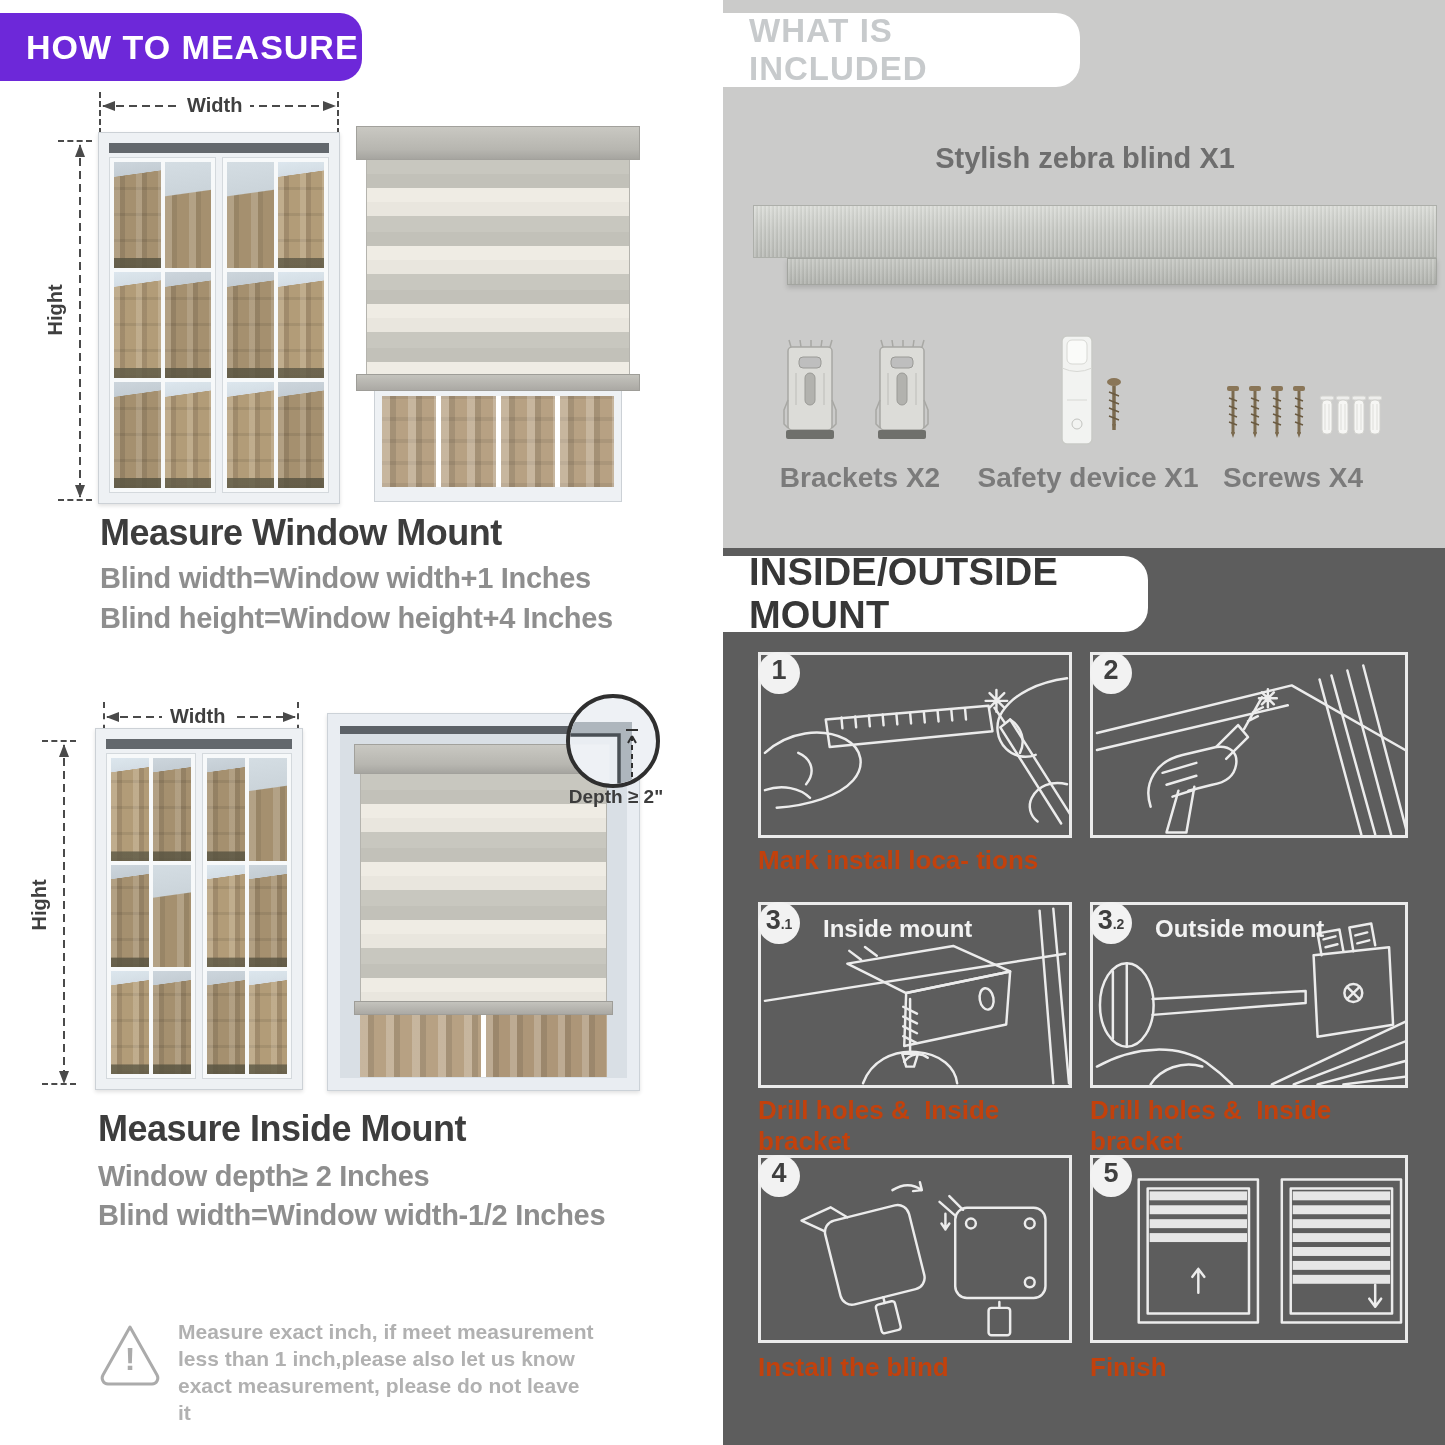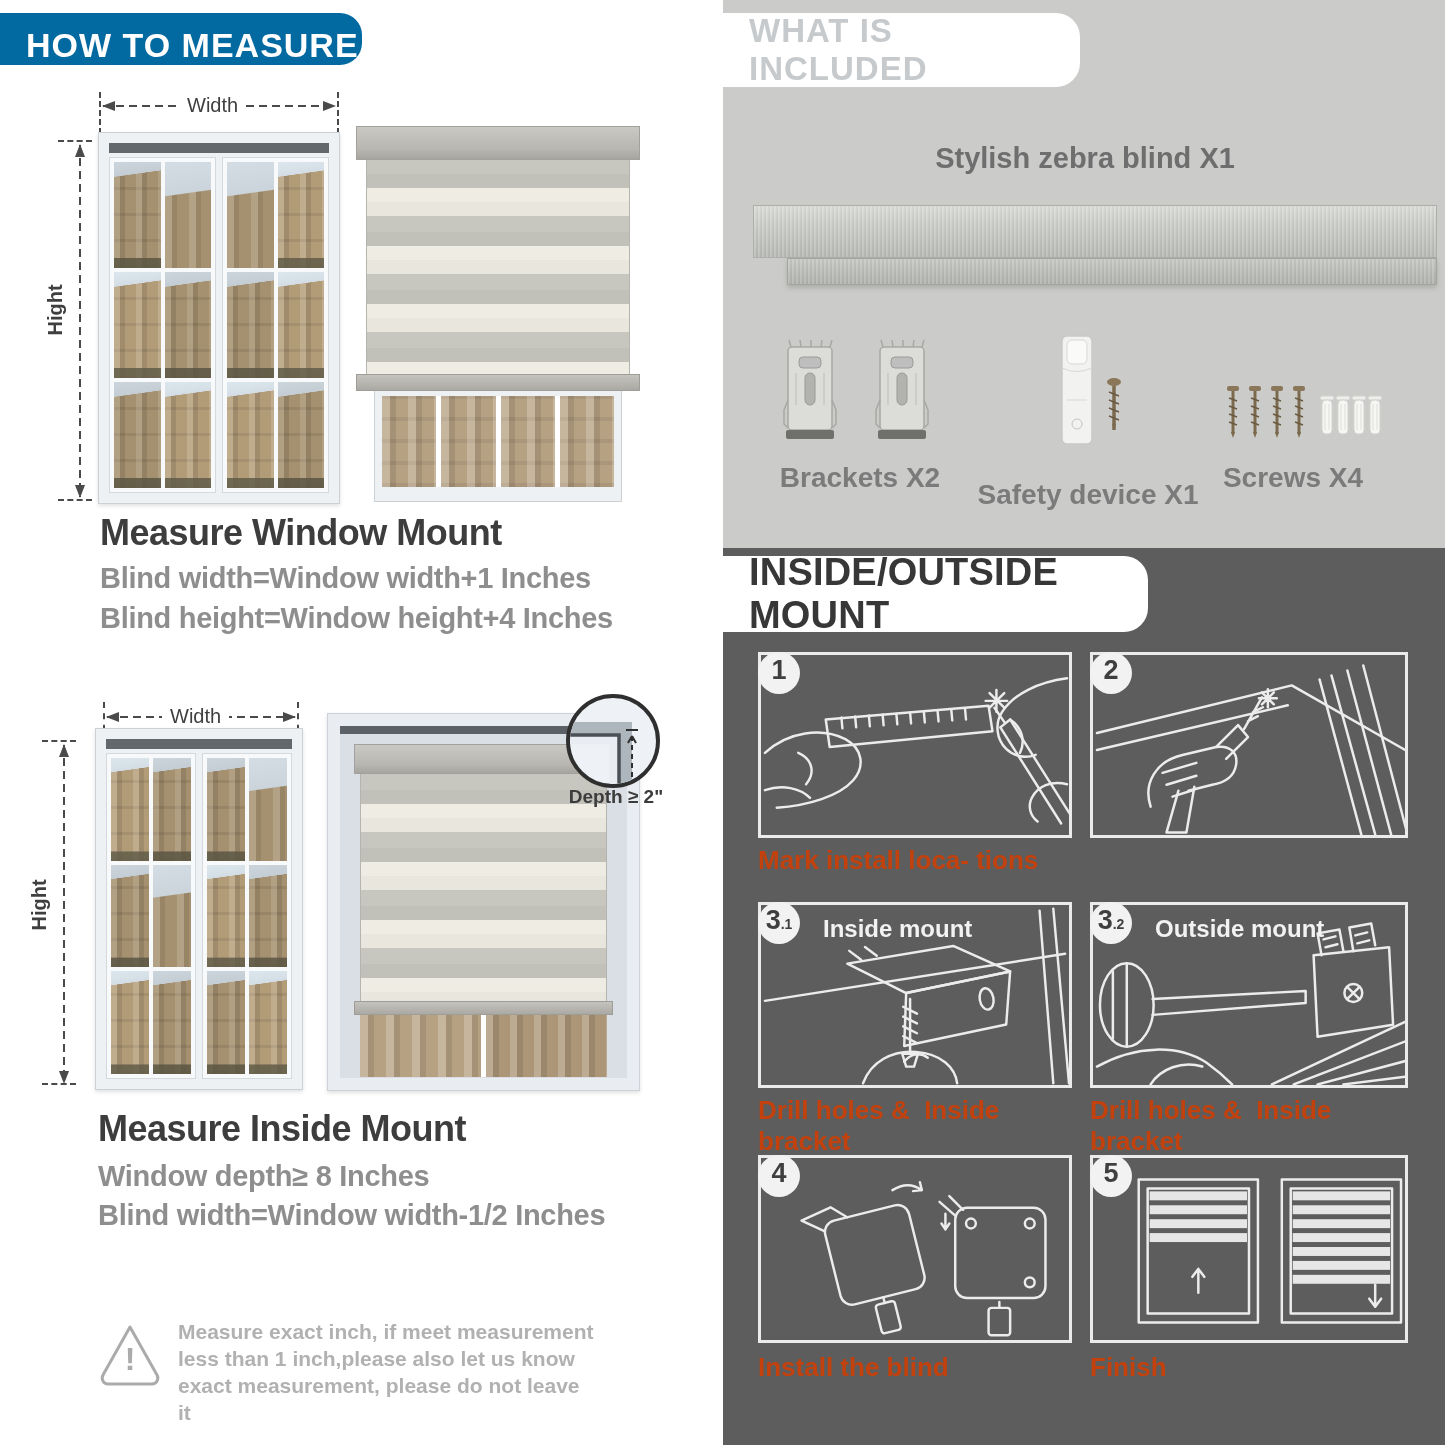--- a/index.html
+++ b/index.html
@@ -1,22 +1,22 @@
 <!DOCTYPE html>
 <html><head>
 <meta charset="utf-8">
 <style>
   html,body{margin:0;padding:0;background:#ffffff;}
   .canvas{position:relative;width:1445px;height:1445px;overflow:hidden;background:#ffffff;
           font-family:"Liberation Sans", sans-serif;}
   .abs{position:absolute;}
 
   
-  .howto-bar{left:0;top:13px;width:362px;height:52px;background:#0369a1;border-radius:0 22px 22px 0;
-             display:flex;align-items:flex-end;padding-left:26px;box-sizing:border-box;}
+  .howto-bar{left:0;top:13px;width:362px;height:68px;background:#6d28d9;border-radius:0 22px 22px 0;
+             display:flex;align-items:center;padding-left:26px;box-sizing:border-box;}
   .howto-bar span{color:#ffffff;font-weight:bold;font-size:34px;letter-spacing:1px;}
 
   .sec-title{font-weight:bold;font-size:36px;color:#3d3d3d;letter-spacing:-0.5px;}
   .sec-line{font-weight:bold;font-size:29px;color:#8e8e8e;letter-spacing:-0.3px;}
 
   
   .window{background:#eef1f4;border:1px solid #ccd1d6;box-shadow:0 2px 4px rgba(0,0,0,0.12);
           padding:10px;box-sizing:border-box;}
   .toprail{height:10px;background:#63686d;margin-bottom:4px;}
   .doors{display:flex;gap:6px;height:calc(100% - 14px);}
@@ -42,21 +42,21 @@
   .underwin .glassrow{display:flex;gap:5px;height:100%;background:#fff;}
   .underwin .g{flex:1;background-color:#b7a183;background-image:
     repeating-linear-gradient(90deg,rgba(255,255,255,0.22) 0 8px,rgba(0,0,0,0.10) 8px 14px,rgba(0,0,0,0) 14px 26px),
     repeating-linear-gradient(0deg,rgba(0,0,0,0.07) 0 4px,rgba(0,0,0,0) 4px 22px);}
 
   .inframe{background:#e9edf2;border:1px solid #ccd2d8;box-shadow:0 2px 4px rgba(0,0,0,0.12);
            padding:12px;box-sizing:border-box;}
   .inframe .inner{position:relative;width:100%;height:100%;background:#d9dfe5;}
 
   
-  .dimlabel{position:absolute;font-weight:normal;font-size:20px;color:#3f3f3f;background:#ffffff;
+  .dimlabel{position:absolute;font-weight:bold;font-size:20px;color:#3f3f3f;background:#ffffff;
             padding:0 8px;text-align:left;}
   .tickv{position:absolute;border-left:2px dashed #4a4a4a;width:0;}
   .tickh{position:absolute;border-top:2px dashed #4a4a4a;height:0;}
   .vlabel{position:absolute;width:120px;height:24px;text-align:center;font-weight:bold;font-size:20px;
           color:#3f3f3f;transform:rotate(-90deg);}
 
   .callout{border-radius:50%;border:4px solid #2f2f2f;background:#eef1f5;overflow:hidden;z-index:6;}
   .depth-label{font-weight:bold;font-size:19px;color:#3c3c3c;text-align:center;}
 
   .warn-text{font-weight:bold;font-size:21px;line-height:27px;color:#b1b1b1;}
@@ -226,21 +226,21 @@
       <path d="M0,30 H56 V86" stroke="#aeb6bd" stroke-width="12" fill="none"></path>
       <path d="M0,42 H44 V86" stroke="#e9edf2" stroke-width="9" fill="none"></path>
       <path d="M0,37 H49 V86" stroke="#4a5056" stroke-width="3.5" fill="none"></path>
       <path d="M62,38 V82" stroke="#2f2f2f" stroke-width="2" stroke-dasharray="5 4" fill="none"></path>
       <path d="M56,32 h12 M62,38 l-4,7 M62,38 l4,7" stroke="#2f2f2f" stroke-width="2" fill="none"></path>
     </svg>
   </div>
   <div class="abs depth-label" style="left:558px;top:786px;width:116px;">Depth ≥ 2"</div>
 
   <div class="abs sec-title" style="left:98px;top:1108px;">Measure Inside Mount</div>
-  <div class="abs sec-line" style="left:98px;top:1160px;">Window depth≥ 8 Inches</div>
+  <div class="abs sec-line" style="left:98px;top:1160px;">Window depth≥ 2 Inches</div>
   <div class="abs sec-line" style="left:98px;top:1199px;">Blind width=Window width-1/2 Inches</div>
 
   <svg class="abs" style="left:98px;top:1320px;" width="64" height="66">
     <path d="M32,7 L59,55 a6,6 0 0 1 -5,9 H10 a6,6 0 0 1 -5,-9 Z" fill="none" stroke="#ababab" stroke-width="3" stroke-linejoin="round"></path>
     <text x="32" y="50" text-anchor="middle" font-family="Liberation Sans, sans-serif" font-size="32" font-weight="bold" fill="#ababab">!</text>
   </svg>
   <div class="abs warn-text" style="left:178px;top:1318px;width:420px;">Measure exact inch, if meet measurement less than 1 inch,please also let us know exact measurement, please do not leave it</div>
 
   <div class="abs panel-light"></div>
 
@@ -330,21 +330,21 @@
         </g>
       <g transform="translate(144,0)">
           <rect x="2" y="12" width="14" height="4" rx="2" fill="#eeeeec" stroke="#d2d2ce"></rect>
           <rect x="4" y="16" width="10" height="34" rx="4" fill="#f6f6f4" stroke="#d2d2ce"></rect>
           <path d="M7,20 v26 M11,20 v26" stroke="#dededa" stroke-width="1"></path>
         </g>
     </g>
   </svg>
 
   <div class="part-label" style="left:730px;width:260px;">Brackets X2</div>
-  <div class="part-label" style="left:958px;width:260px;margin-top:17px;">Safety device X1</div>
+  <div class="part-label" style="left:958px;width:260px;">Safety device X1</div>
   <div class="part-label" style="left:1173px;width:240px;">Screws X4</div>
 
   <div class="abs panel-dark"></div>
 
   <div class="abs mount-bar">
     <span>INSIDE/OUTSIDE MOUNT</span>
   </div>
 
   <div class="step" style="left:758px;top:652px;width:314px;height:186px;">
     <div class="badge">

